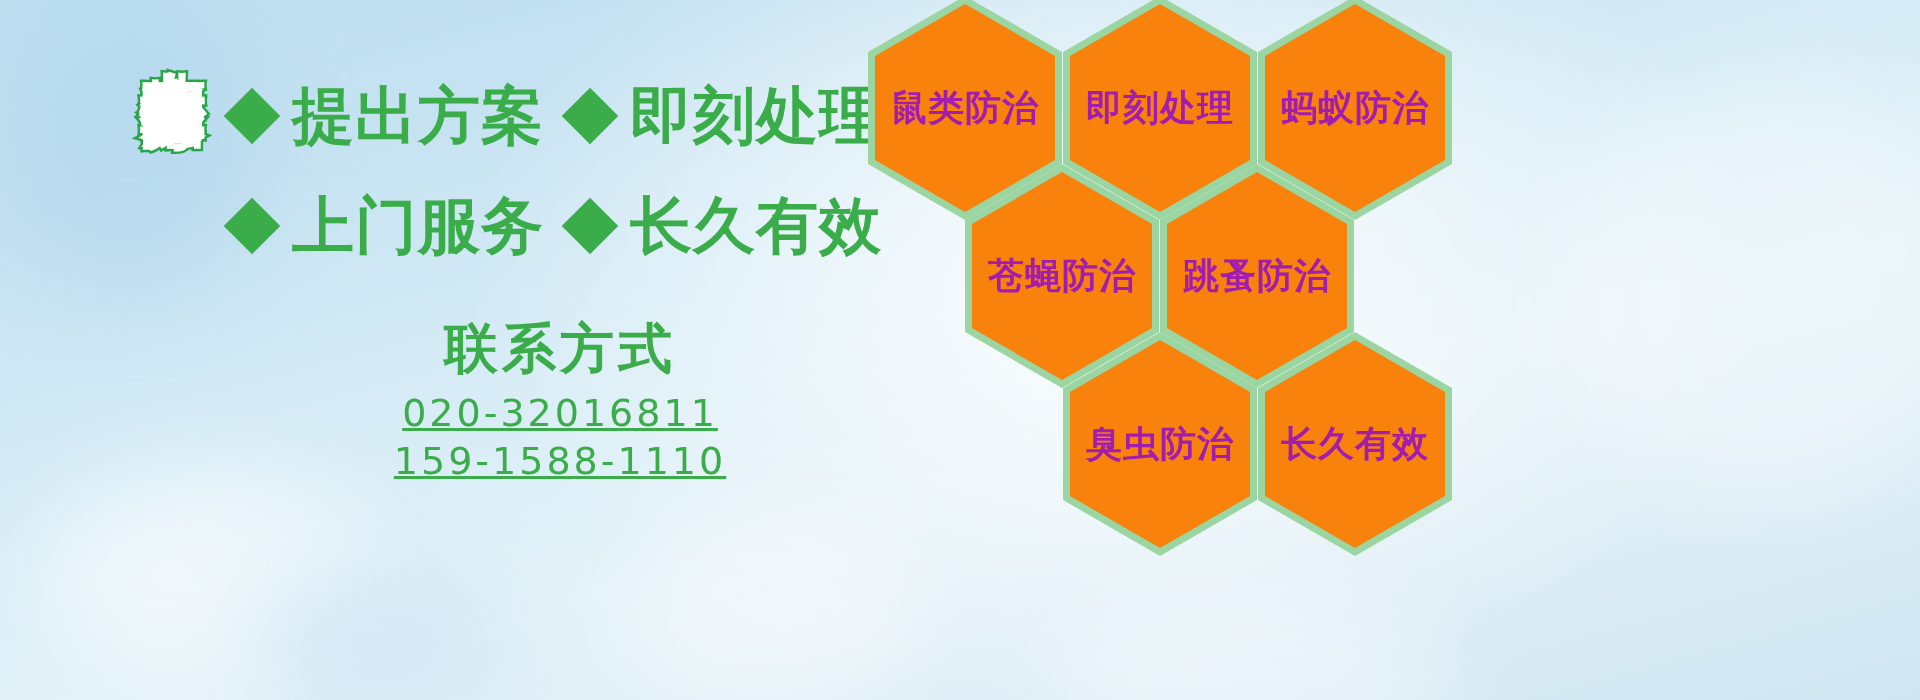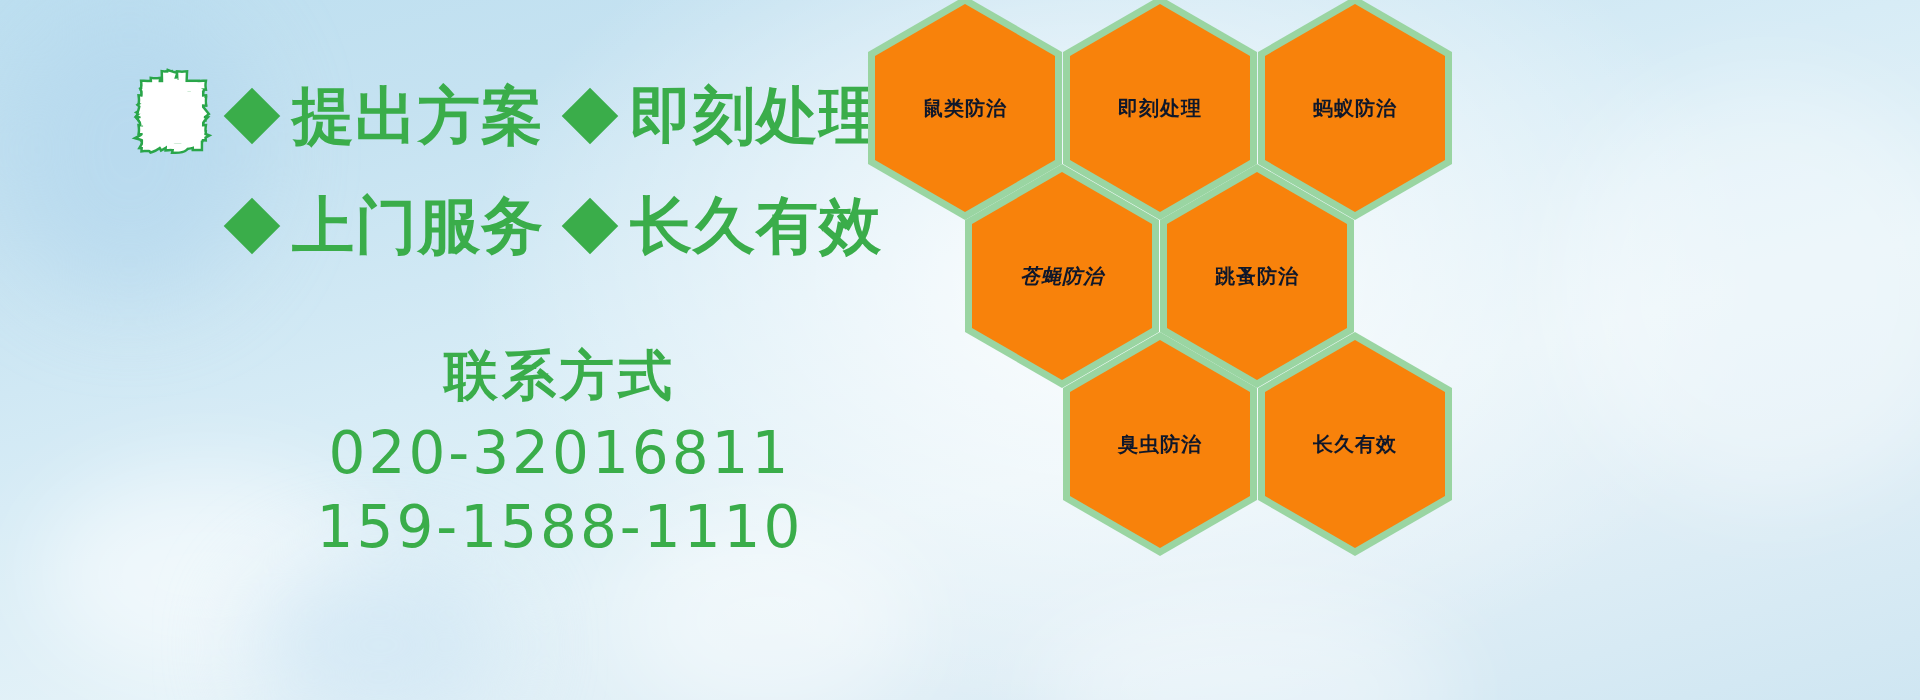--- a/index.html
+++ b/index.html
@@ -95,29 +95,29 @@
     width: 520px;
     text-align: center;
   }
   #contact-heading {
     font-size: 54px;
     font-weight: 700;
     color: #3aad4a;
     letter-spacing: 4px;
     line-height: 1.25;
     margin-bottom: 6px;
-    margin-top: 27px;
   }
   .phone-line {
-    font-size: 58px;
+    font-size: 38px;
     font-weight: 400;
     color: #3aad4a;
     letter-spacing: 3px;
     line-height: 1.28;
     font-family: "DejaVu Sans", sans-serif;
+    text-decoration: underline;
   }
 
   
   #hex-grid {
     position: absolute;
     left: 860px;
     top: -14px;
     width: 600px;
     height: 720px;
   }
@@ -138,33 +138,33 @@
     top: 8px;
     right: 7px;
     bottom: 8px;
     background: #f8820b;
     -webkit-clip-path: polygon(50% 0%, 100% 25%, 100% 75%, 50% 100%, 0% 75%, 0% 25%);
     clip-path: polygon(50% 0%, 100% 25%, 100% 75%, 50% 100%, 0% 75%, 0% 25%);
   }
   .hex-label {
     position: relative;
     z-index: 2;
-    color: #0f172a;
-    font-size: 20px;
+    color: #a21caf;
+    font-size: 36px;
     font-weight: 700;
     letter-spacing: 1px;
     white-space: nowrap;
   }
 
   
   #hex-0 { left: 8px;   top: 10px; }
   #hex-1 { left: 203px; top: 10px; }
   #hex-2 { left: 398px; top: 10px; }
   
-  #hex-3 { left: 105px; top: 178px; font-style: italic; }
+  #hex-3 { left: 105px; top: 178px; }
   #hex-4 { left: 300px; top: 178px; }
   
   #hex-5 { left: 8px;   top: 346px; }
   #hex-6 { left: 203px; top: 346px; }
   #hex-7 { left: 398px; top: 346px; }
 </style>
 </head>
 <body>
 
 <div id="banner">

